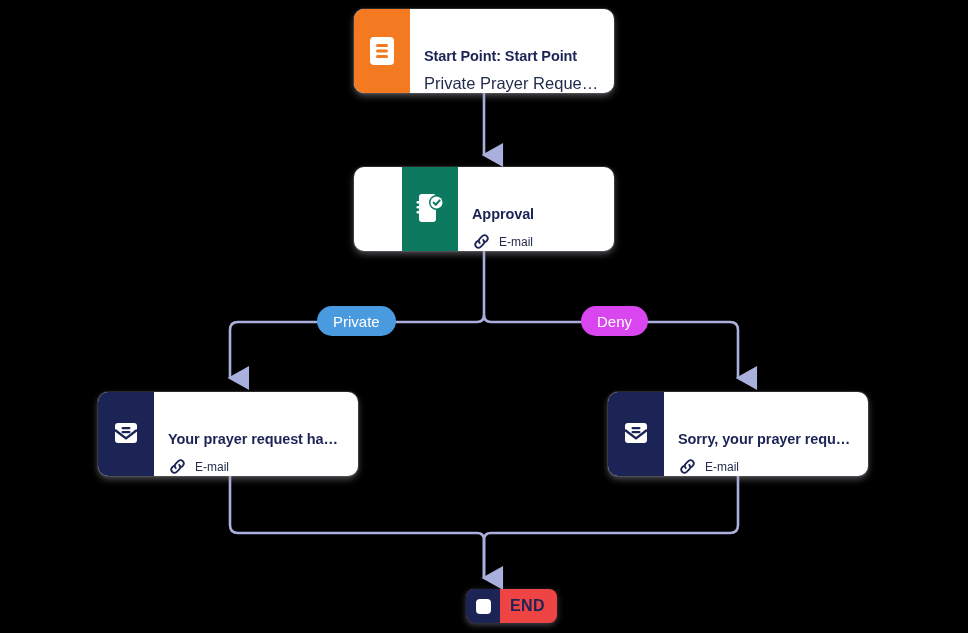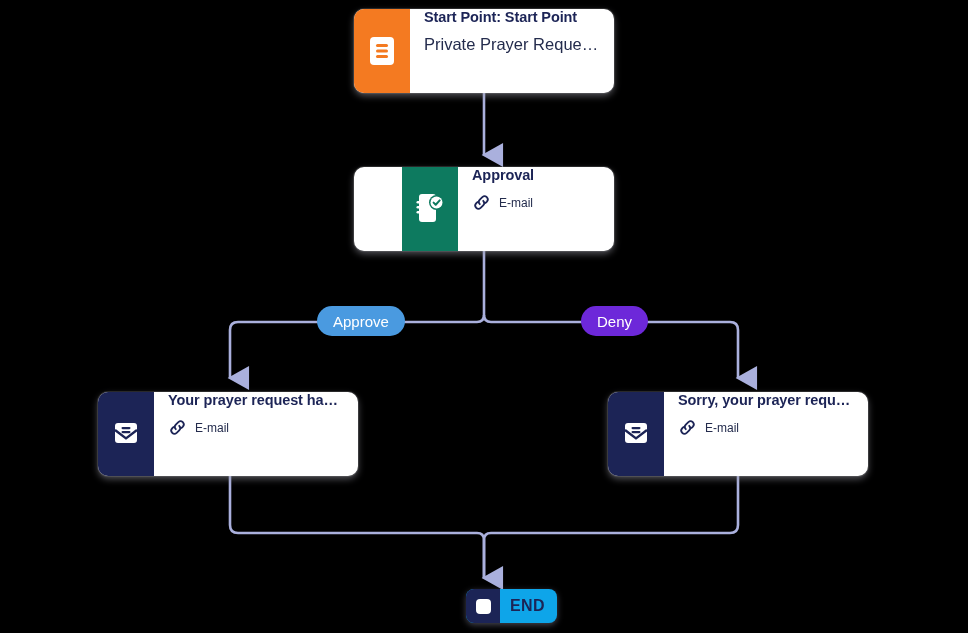--- a/index.html
+++ b/index.html
@@ -44,21 +44,21 @@
     width: 56px;
     display: flex;
     align-items: center;
     justify-content: center;
   }
 
   .node-body {
     flex: 1 1 auto;
     display: flex;
     flex-direction: column;
-    justify-content: flex-start;
+    justify-content: flex-end;
     padding: 0 14px 0 14px;
     gap: 10px;
     min-width: 0;
   }
 
   .node-title {
     font-size: 14.5px;
     font-weight: bold;
     color: #1c2456;
     white-space: nowrap;
@@ -124,31 +124,31 @@
     color: #ffffff;
     z-index: 6;
     white-space: nowrap;
   }
   #pill-approve {
     left: 317px; top: 306px;
     background: #4a9ae0;
   }
   #pill-deny {
     left: 581px; top: 306px;
-    background: #6d28d9;
+    background: #d946ef;
   }
 
   
   #node-end {
     position: absolute;
     left: 466px; top: 589px;
     height: 34px;
     display: flex;
     align-items: stretch;
-    background: #0ea5e9;
+    background: #ef4444;
     border-radius: 8px;
     overflow: hidden;
     box-shadow: 0 2px 6px rgba(140,140,160,0.5);
     z-index: 6;
   }
   #node-end .end-icon {
     width: 34px;
     background: #1c2456;
     display: flex;
     align-items: center;
@@ -233,21 +233,21 @@
           <g stroke="#1c2456" stroke-width="1.9" fill="none" stroke-linecap="round">
             <path d="M8.2 11.8 a3.4 3.4 0 0 1 0 -4.8 l2.7 -2.7 a3.4 3.4 0 0 1 4.8 4.8 l-1.4 1.4"></path>
             <path d="M11.8 8.2 a3.4 3.4 0 0 1 0 4.8 l-2.7 2.7 a3.4 3.4 0 0 1 -4.8 -4.8 l1.4 -1.4"></path>
           </g>
         </svg>
         <span class="node-sub-text">E-mail</span>
       </div>
     </div>
   </div>
 
-  <div class="pill" id="pill-approve">Approve</div>
+  <div class="pill" id="pill-approve">Private</div>
   <div class="pill" id="pill-deny">Deny</div>
 
   <div class="node" id="node-approve-mail">
     <div class="node-icon">
       <svg width="30" height="26" viewBox="0 0 30 26" aria-hidden="true">
         <path d="M4 5 a3 3 0 0 1 3 -3 h16 a3 3 0 0 1 3 3 v9 l-11 8 l-11 -8 z" fill="#ffffff"></path>
         <rect x="10.5" y="6" width="9" height="2.2" rx="1.1" fill="#1c2456"></rect>
         <rect x="10.5" y="10" width="9" height="2.2" rx="1.1" fill="#1c2456"></rect>
         <path d="M4 9 l11 8.4 l11 -8.4 v10 a3 3 0 0 1 -3 3 h-16 a3 3 0 0 1 -3 -3 z" fill="#ffffff"></path>
         <path d="M4 9 l11 8.4 l11 -8.4" stroke="#1c2456" stroke-width="2.4" fill="none" stroke-linejoin="round"></path>

